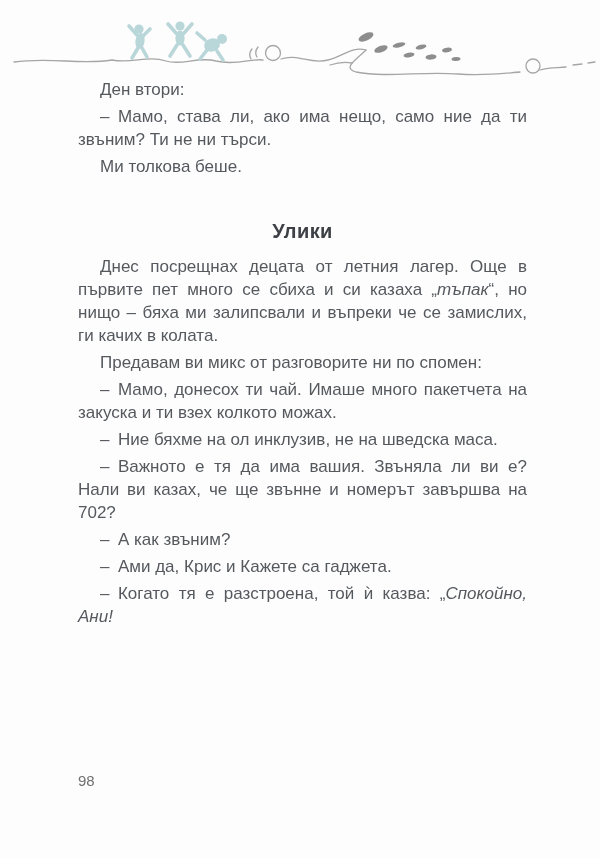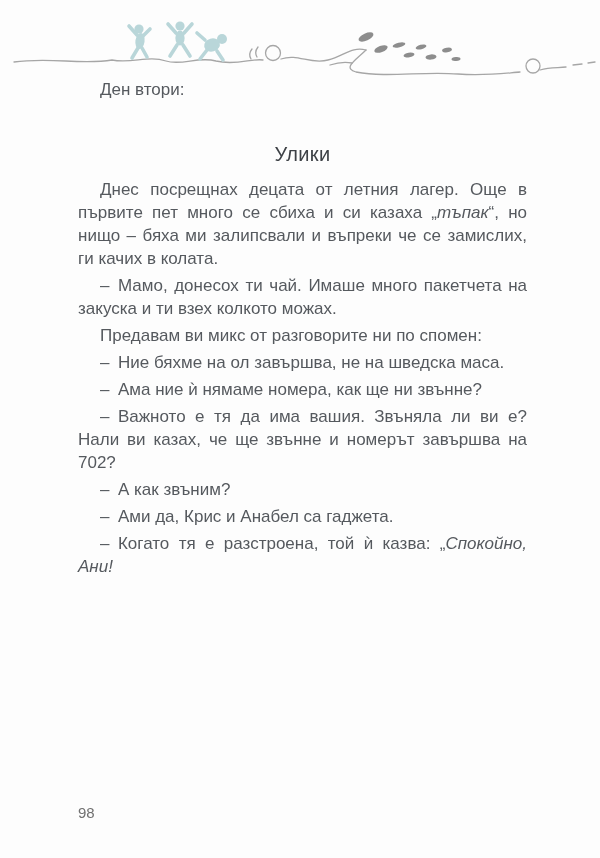--- a/index.html
+++ b/index.html
@@ -25,27 +25,27 @@
     text-align:justify;
     hyphens:manual;
   }
   .text-block p{
     margin:0 0 4px 0;
     text-indent:22px;
   }
   .text-block h2{
     margin:42px 0 12px 0;
     text-align:center;text-indent:0;
-    font-size:20px;font-weight:normal;
+    font-size:20px;font-weight:bold;
     letter-spacing:0.4px;
     color:var(--heading_text,#3d4146);
   }
   .text-block em{font-style:italic;margin-top:48px;}
   .page-number{
-    position:absolute;left:78px;top:804px;
+    position:absolute;left:78px;top:772px;
     font-size:15px;
     color:var(--page_number_text,#707070);
   }
 </style>
 </head>
 <body>
 
 <div class="page">
 
   <svg class="header-art" viewBox="0 0 600 62">
@@ -100,27 +100,28 @@
         <ellipse cx="212" cy="29" rx="8" ry="6.5" stroke="none" transform="rotate(-15 212 29)"></ellipse>
         <path d="M205,24 L197,17" fill="none"></path>
         <path d="M207,34 L200,43" fill="none"></path>
         <path d="M217,35 L223,44" fill="none"></path>
       </g>
     </g>
   </svg>
 
   <main class="text-block" id="content">
       <p><span>Ден втори:</span></p>
+      <p><span>– Мамо, става ли, ако има нещо, само ние да ти звъним? Ти не ни търси.</span></p>
+      <p><span>Ми толкова беше.</span></p>
       <h2>Улики</h2>
       <p><span>Днес посрещнах децата от летния лагер. Още в първите пет много се сбиха и си казаха „</span><em>тъпак</em><span>“, но нищо – бяха ми залипсвали и въпреки че се замислих, ги качих в колата.</span></p>
+      <p><span>Предавам ви микс от разговорите ни по спомен:</span></p>
       <p><span>– Мамо, донесох ти чай. Имаше много пакетчета на закус­ка и ти взех колкото можах.</span></p>
-      <p><span>Предавам ви микс от разговорите ни по спомен:</span></p>
-      <p><span>– Ние бяхме на ол завършва, не на шведска маса.</span></p>
-      <p><span>– Ама ние ѝ нямаме номера, как ще ни звънне?</span></p>
+      <p><span>– Ние бяхме на ол инклузив, не на шведска маса.</span></p>
       <p><span>– Важното е тя да има вашия. Звъняла ли ви е? Нали ви казах, че ще звънне и номерът завършва на 702?</span></p>
       <p><span>– А как звъним?</span></p>
-      <p><span>– Ами да, Крис и Анабел са гаджета.</span></p>
+      <p><span>– Ами да, Крис и Кажете са гаджета.</span></p>
       <p><span>– Когато тя е разстроена, той ѝ казва: „</span><em>Спокойно, Ани!</em></p>
     </main>
 
   <span class="page-number">98</span>
 
 </div>
 
 </body></html>

